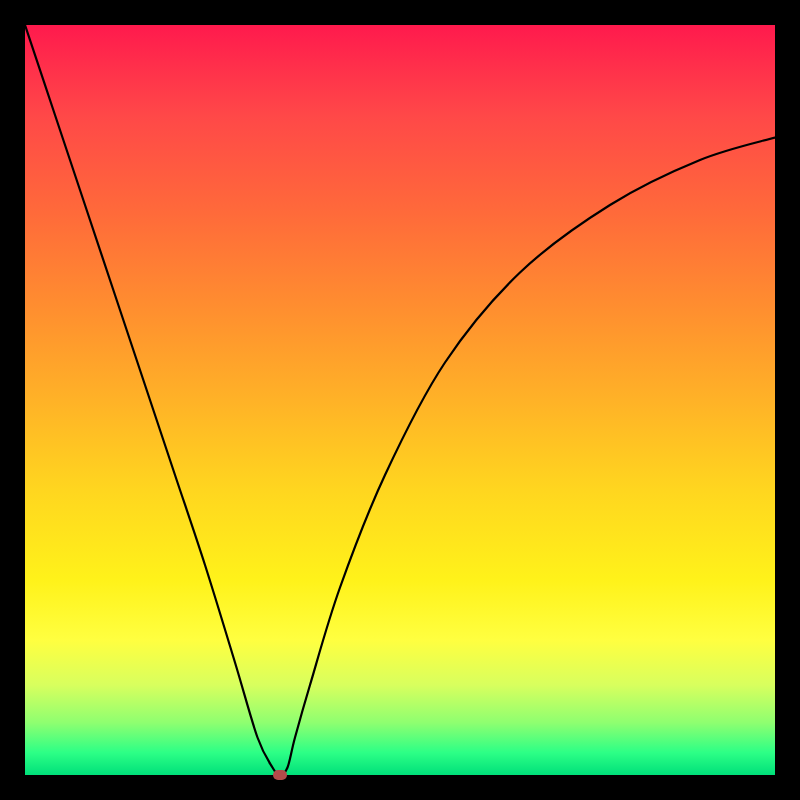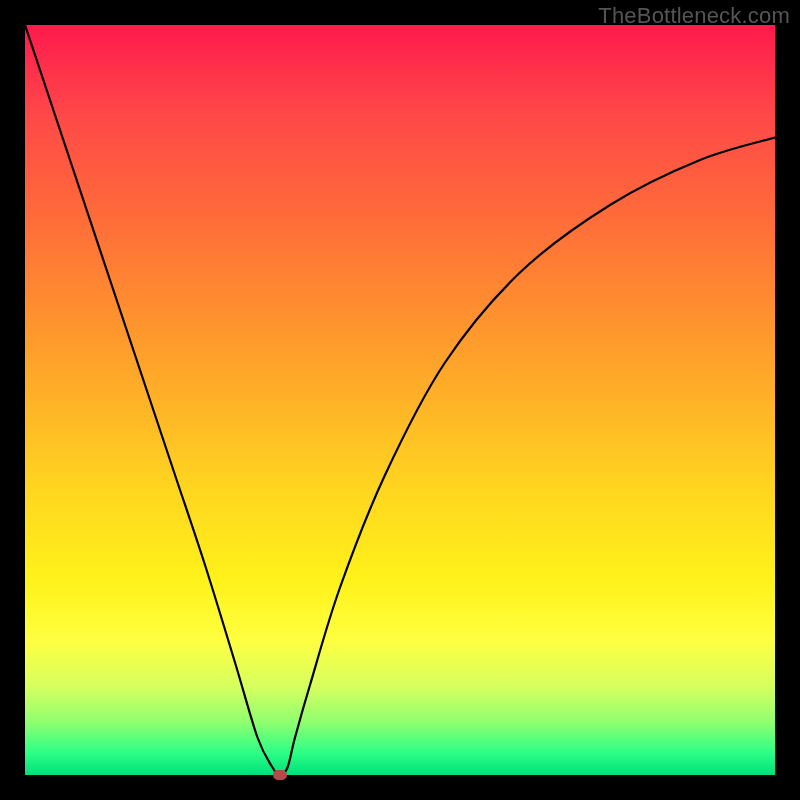--- a/index.html
+++ b/index.html
@@ -68,14 +68,13 @@
 </head>
 <body>
 
 <div class="frame">
   <div class="plot-area">
     <svg class="curve" viewBox="0 0 750 750" preserveAspectRatio="none">
       <path id="curve-path" fill="none" stroke="#000" stroke-width="2.2" stroke-linecap="round" stroke-linejoin="round" d="M 0.00 0.00 C 5.00 15.00 20.00 60.00 30.00 90.00 C 40.00 120.00 50.00 150.00 60.00 180.00 C 70.00 210.00 80.00 240.00 90.00 270.00 C 100.00 300.00 110.00 330.00 120.00 360.00 C 130.00 390.00 140.00 420.00 150.00 450.00 C 160.00 480.00 170.00 508.75 180.00 540.00 C 190.00 571.25 201.25 608.75 210.00 637.50 C 218.75 666.25 226.25 695.00 232.50 712.50 C 238.75 730.00 243.75 736.25 247.50 742.50 C 251.25 748.75 252.50 750.00 255.00 750.00 C 257.50 750.00 260.00 748.75 262.50 742.50 C 265.00 736.25 266.25 726.25 270.00 712.50 C 273.75 698.75 277.50 685.00 285.00 660.00 C 292.50 635.00 302.50 597.50 315.00 562.50 C 327.50 527.50 342.50 487.50 360.00 450.00 C 377.50 412.50 397.50 371.25 420.00 337.50 C 442.50 303.75 467.50 273.75 495.00 247.50 C 522.50 221.25 555.00 198.75 585.00 180.00 C 615.00 161.25 647.50 146.25 675.00 135.00 C 702.50 123.75 737.50 116.25 750.00 112.50 "></path>
     </svg>
     <div id="marker" class="marker" style="left: 255px; top: 750px; background: rgb(180, 74, 74);"></div>
   </div>
-  <div class="watermark">TheBottleneck.com</div>
 </div>
 
 </body></html>

